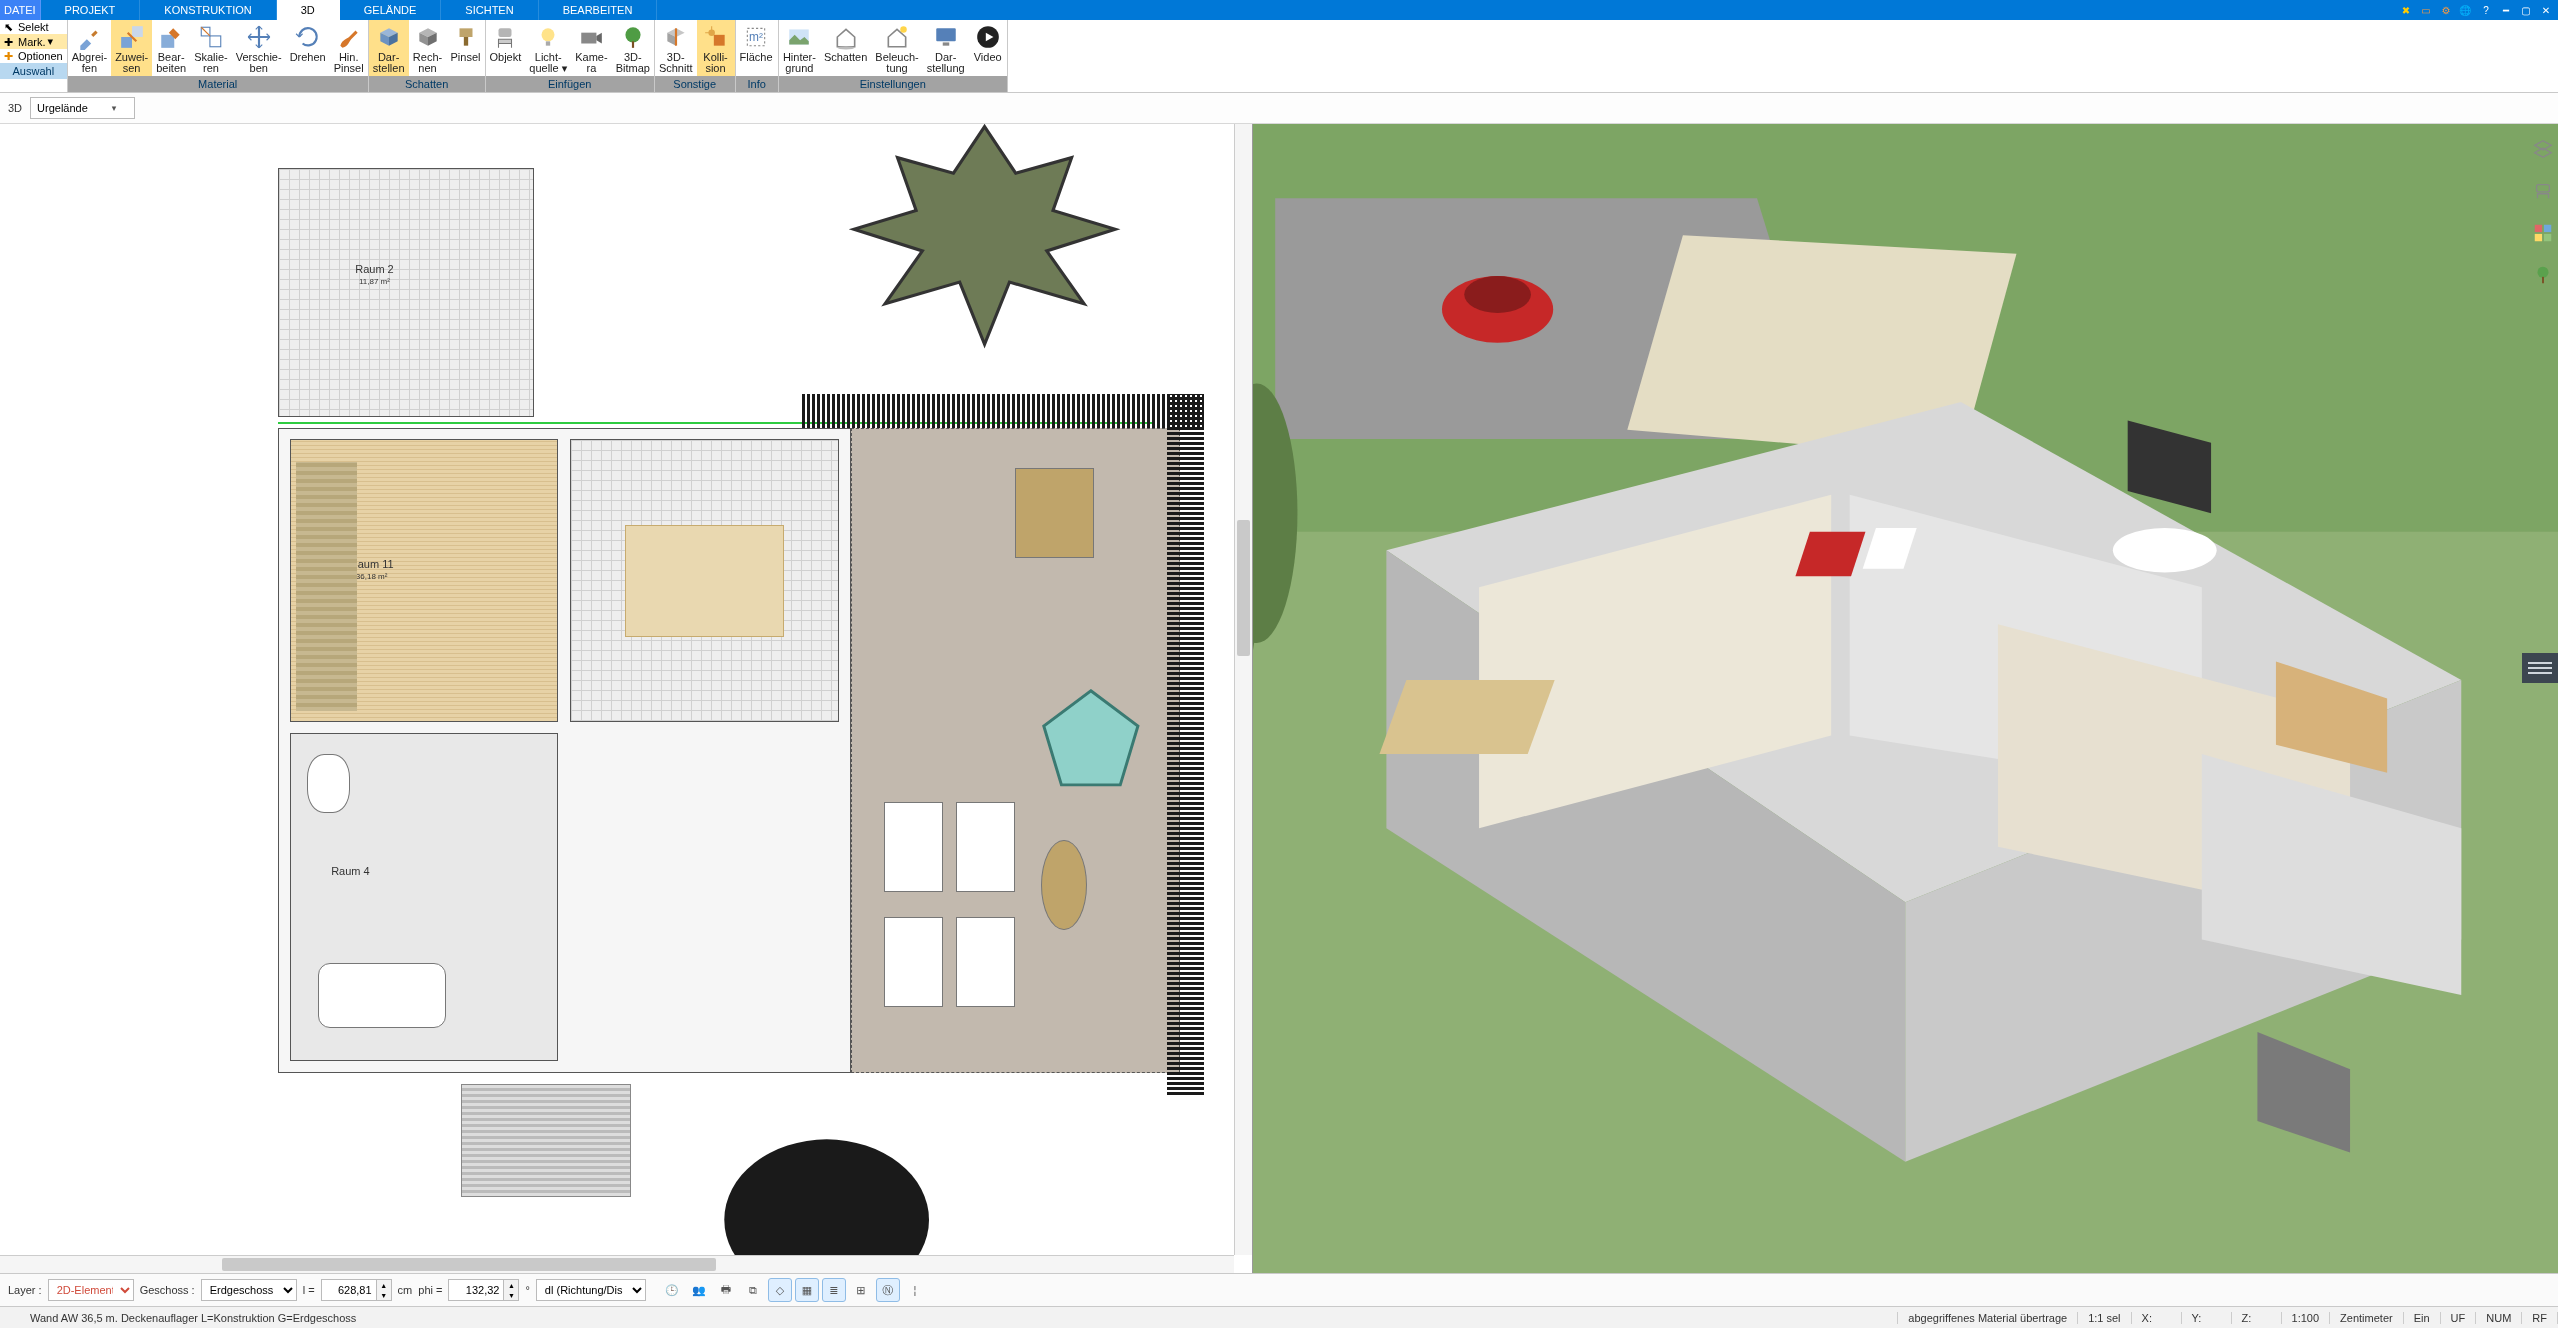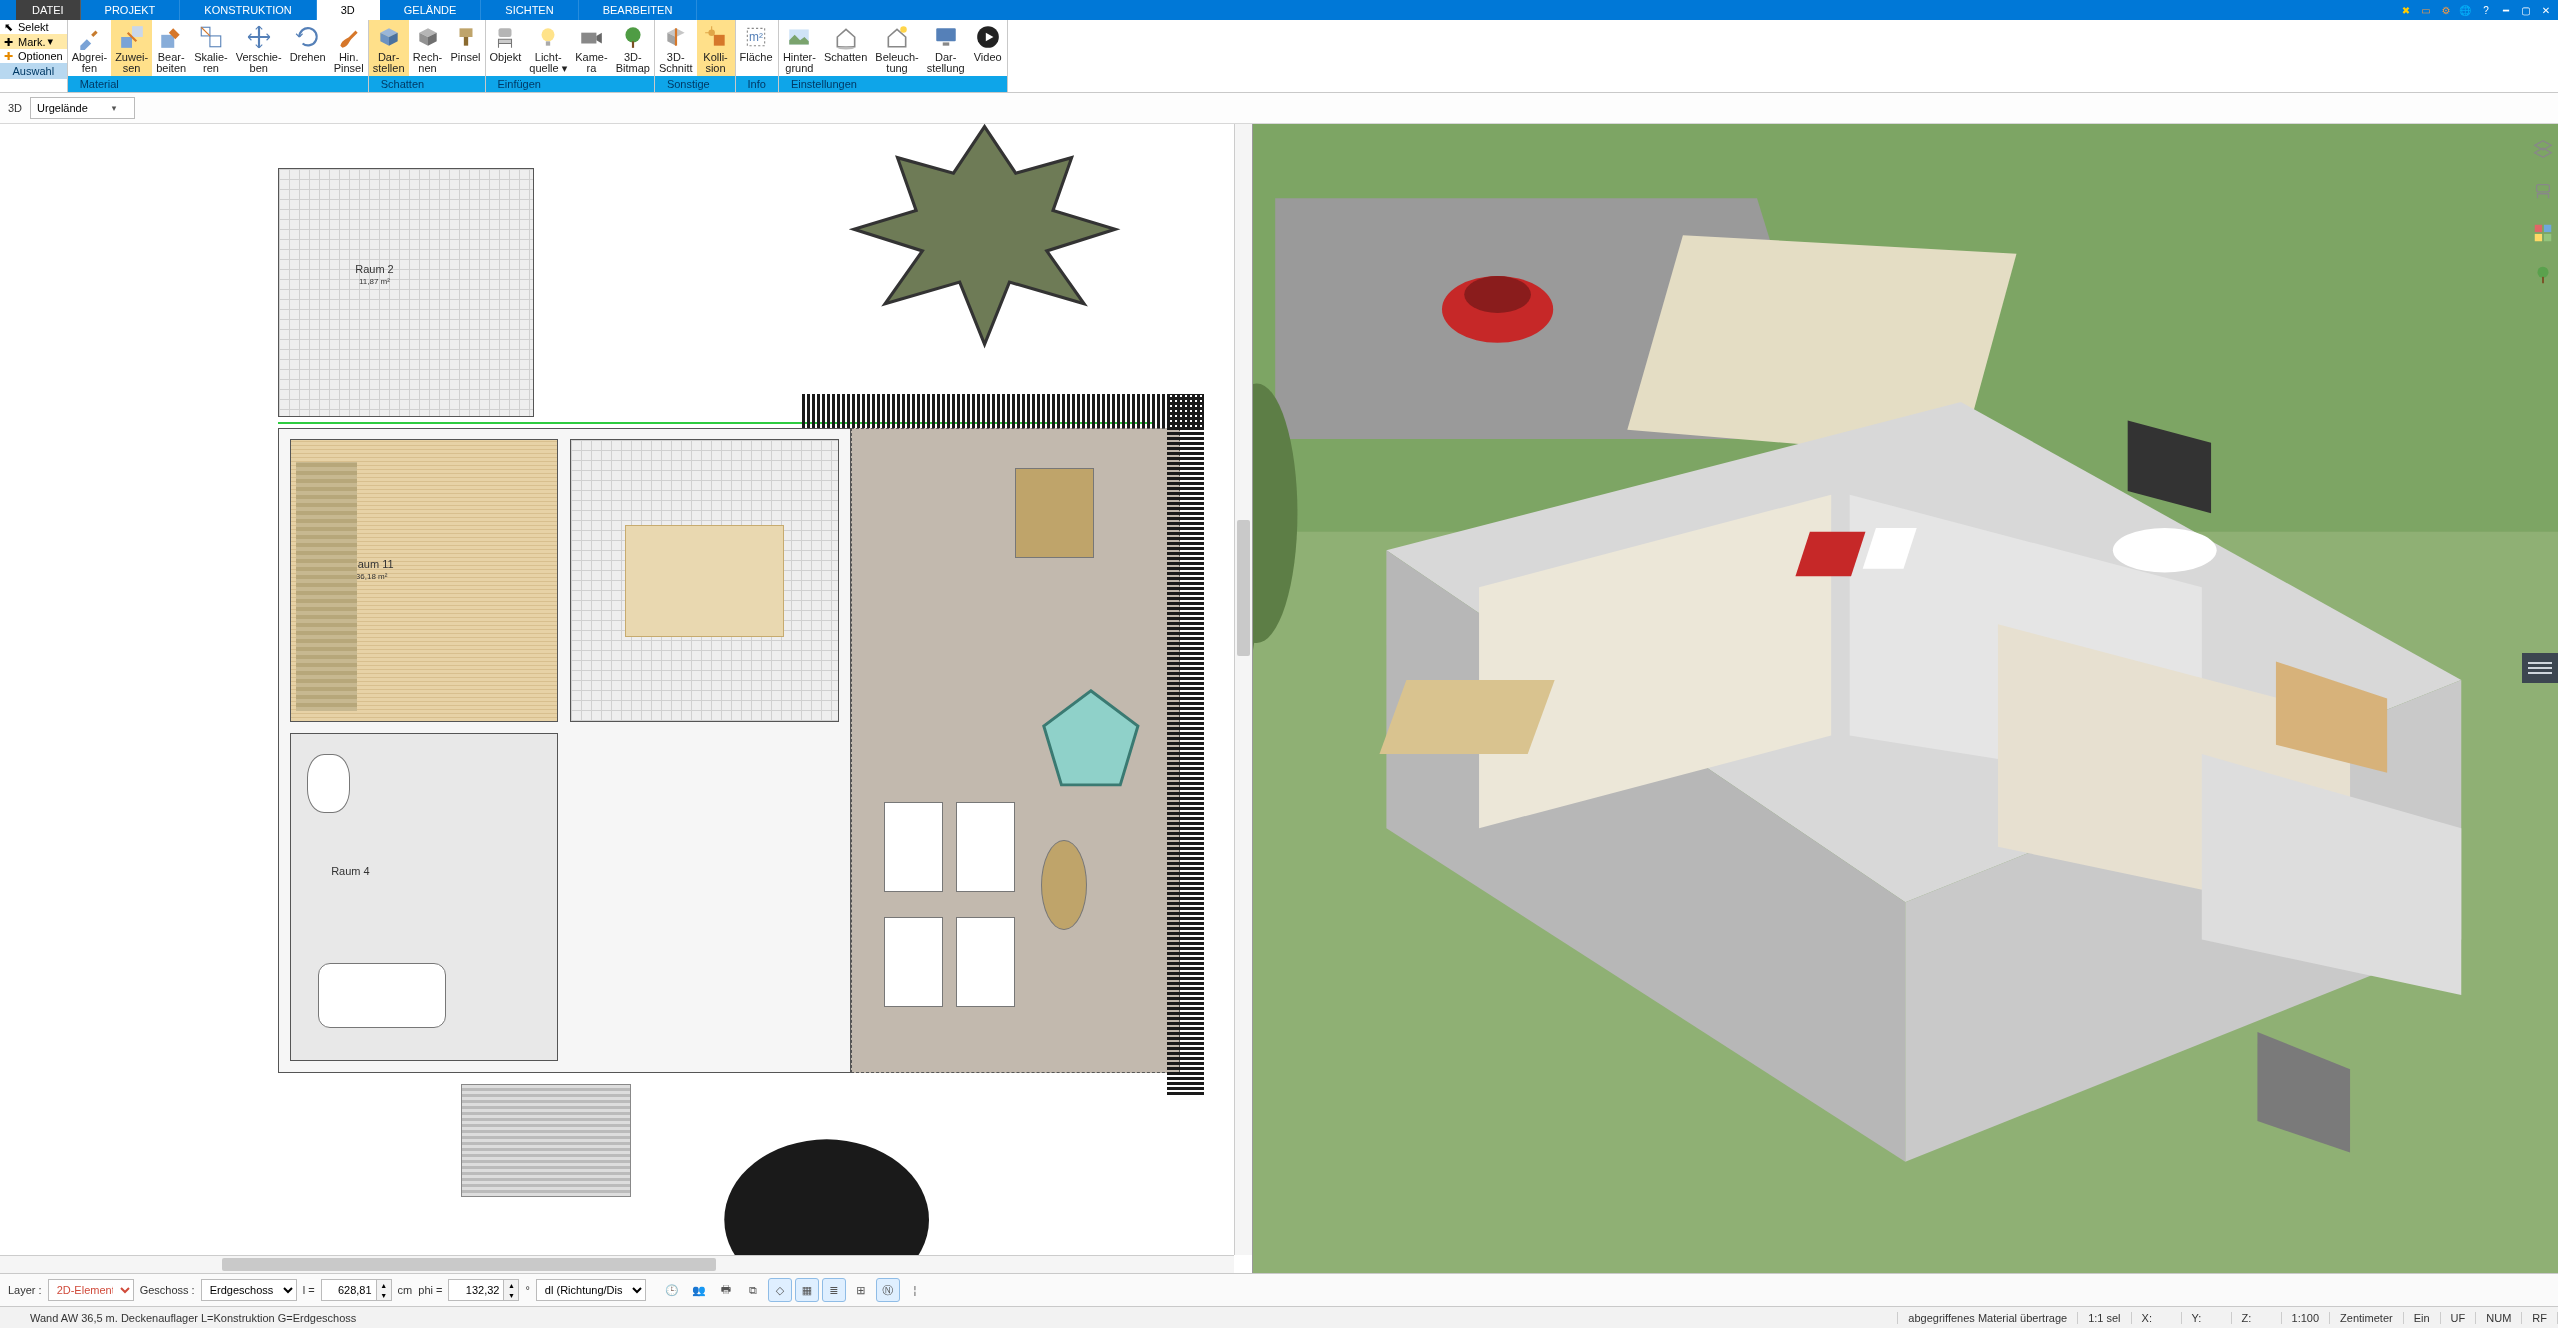--- a/index.html
+++ b/index.html
@@ -2,29 +2,29 @@
 <html><head>
 <meta charset="utf-8">
 <style>
 *{margin:0;padding:0;box-sizing:border-box;font-family:"Segoe UI",Tahoma,sans-serif;font-size:11px;}
 html,body{width:100%;height:100%;overflow:hidden;background:#fff;}
 .app{display:flex;flex-direction:column;height:100vh;}
 
 .menubar{display:flex;background:#0078d7;color:#fff;height:20px;align-items:stretch;}
 .menubar .tab{padding:0 24px;display:flex;align-items:center;cursor:pointer;border-right:1px solid rgba(255,255,255,0.15);}
 .menubar .tab.active{background:#fff;color:#000;}
-.menubar .tab.datei{background:#404040;padding:0 16px;margin-left:16px;}
+.menubar .tab.datei{background:#3b82f6;padding:0 4px;}
 .menubar .spacer{flex:1;}
 .menubar .winbtns{display:flex;align-items:center;gap:4px;padding:0 4px;}
 .menubar .wb{width:16px;height:16px;display:flex;align-items:center;justify-content:center;font-size:10px;cursor:pointer;}
 
 .ribbon{display:flex;background:#fff;border-bottom:1px solid #c9c9c9;}
 .ribbon .group{display:flex;flex-direction:column;border-right:1px solid #c9c9c9;}
 .ribbon .group .tools{display:flex;}
-.ribbon .group .glabel{background:#0ea5e9;text-align:left;padding:2px 12px;color:#003a66;font-size:11px;}
+.ribbon .group .glabel{background:#a3a3a3;text-align:center;padding:2px 12px;color:#003a66;font-size:11px;}
 .ribbon .tool{display:flex;flex-direction:column;align-items:center;justify-content:flex-start;padding:4px 4px 2px;min-width:38px;cursor:pointer;}
 .ribbon .tool.active{background:#ffe08a;}
 .ribbon .tool .ticon{width:26px;height:26px;margin-bottom:2px;display:flex;align-items:center;justify-content:center;}
 .ribbon .tool .tlabel{text-align:center;line-height:11px;color:#222;font-size:10.5px;}
 .ribbon .selgroup{display:flex;flex-direction:column;}
 .ribbon .selgroup .row{display:flex;align-items:center;gap:2px;padding:1px 4px;font-size:10px;}
 .ribbon .selgroup .sic{width:12px;height:12px;}
 .ribbon .selgroup .glabel{background:#b8d8f0;text-align:center;padding:2px 4px;color:#003a66;}
 
 .subbar{display:flex;align-items:center;gap:8px;padding:4px 8px;border-bottom:1px solid #d8d8d8;background:#fdfdfd;}

